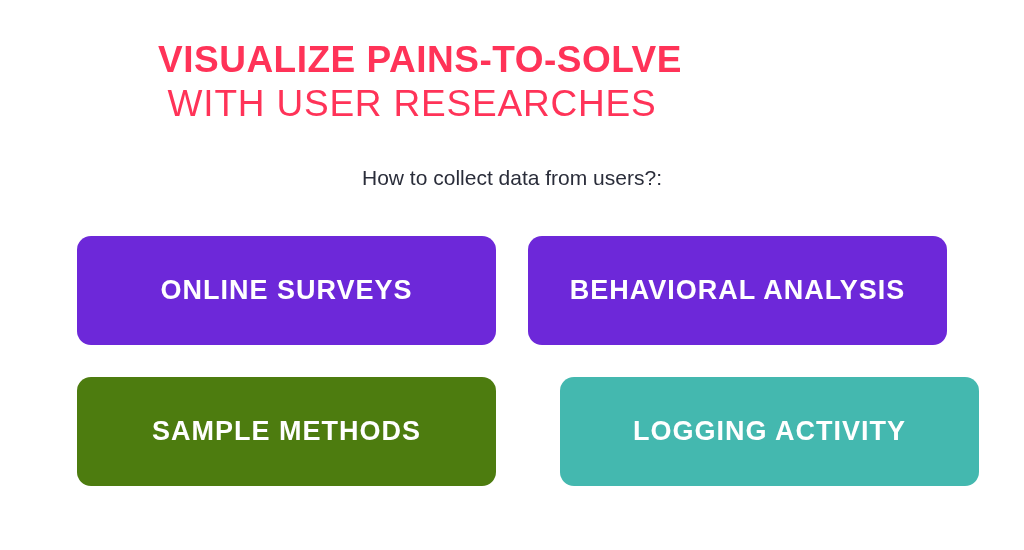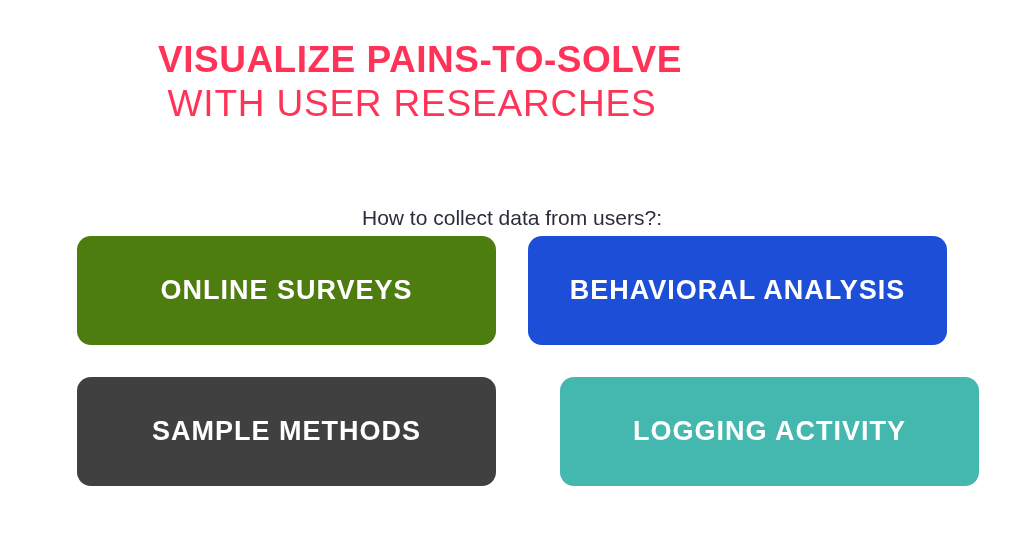--- a/index.html
+++ b/index.html
@@ -10,41 +10,41 @@
     .title-bold {
       position: absolute; left: 0; width: 840px; top: 38px; text-align: center;
       font-size: 37px; font-weight: 700; letter-spacing: 0.5px; line-height: 44px;
     }
     .title-light {
       position: absolute; left: 0; width: 824px; top: 82px; text-align: center;
       font-size: 37px; font-weight: 400; letter-spacing: 0.8px; line-height: 44px;
     }
     .subtitle {
       position: absolute; left: 0; width: 1024px; top: 165px; text-align: center;
-      font-size: 21px; line-height: 26px; margin-top: 40px;
+      font-size: 21px; line-height: 26px;
     }
     .card {
       position: absolute; width: 419px; height: 109px; border-radius: 14px;
       display: flex; align-items: center; justify-content: center;
     }
     .card span {
       color: #ffffff; font-weight: 700; font-size: 27px; letter-spacing: 1px;
     }
   </style>
 </head>
 <body>
 
 <div class="title-bold" style="color:#ff3358">VISUALIZE PAINS-TO-SOLVE</div>
 <div class="title-light" style="color:#ff3358">WITH USER RESEARCHES</div>
 <div class="subtitle" style="color:#2a2d3a">How to collect data from users?:</div>
 
-<div class="card" style="left:77px; top:236px; background:#4d7c0f;">
+<div class="card" style="left:77px; top:236px; background:#6d28d9;">
   <span>ONLINE SURVEYS</span>
 </div>
-<div class="card" style="left:528px; top:236px; background:#1d4ed8;">
+<div class="card" style="left:528px; top:236px; background:#6d28d9;">
   <span>BEHAVIORAL ANALYSIS</span>
 </div>
-<div class="card" style="left:77px; top:377px; background:#404040;">
+<div class="card" style="left:77px; top:377px; background:#4d7c0f;">
   <span>SAMPLE METHODS</span>
 </div>
 <div class="card" style="left:528px; top:377px; background:#44b8af;margin-left:32px;">
   <span>LOGGING ACTIVITY</span>
 </div>
 
 </body></html>

